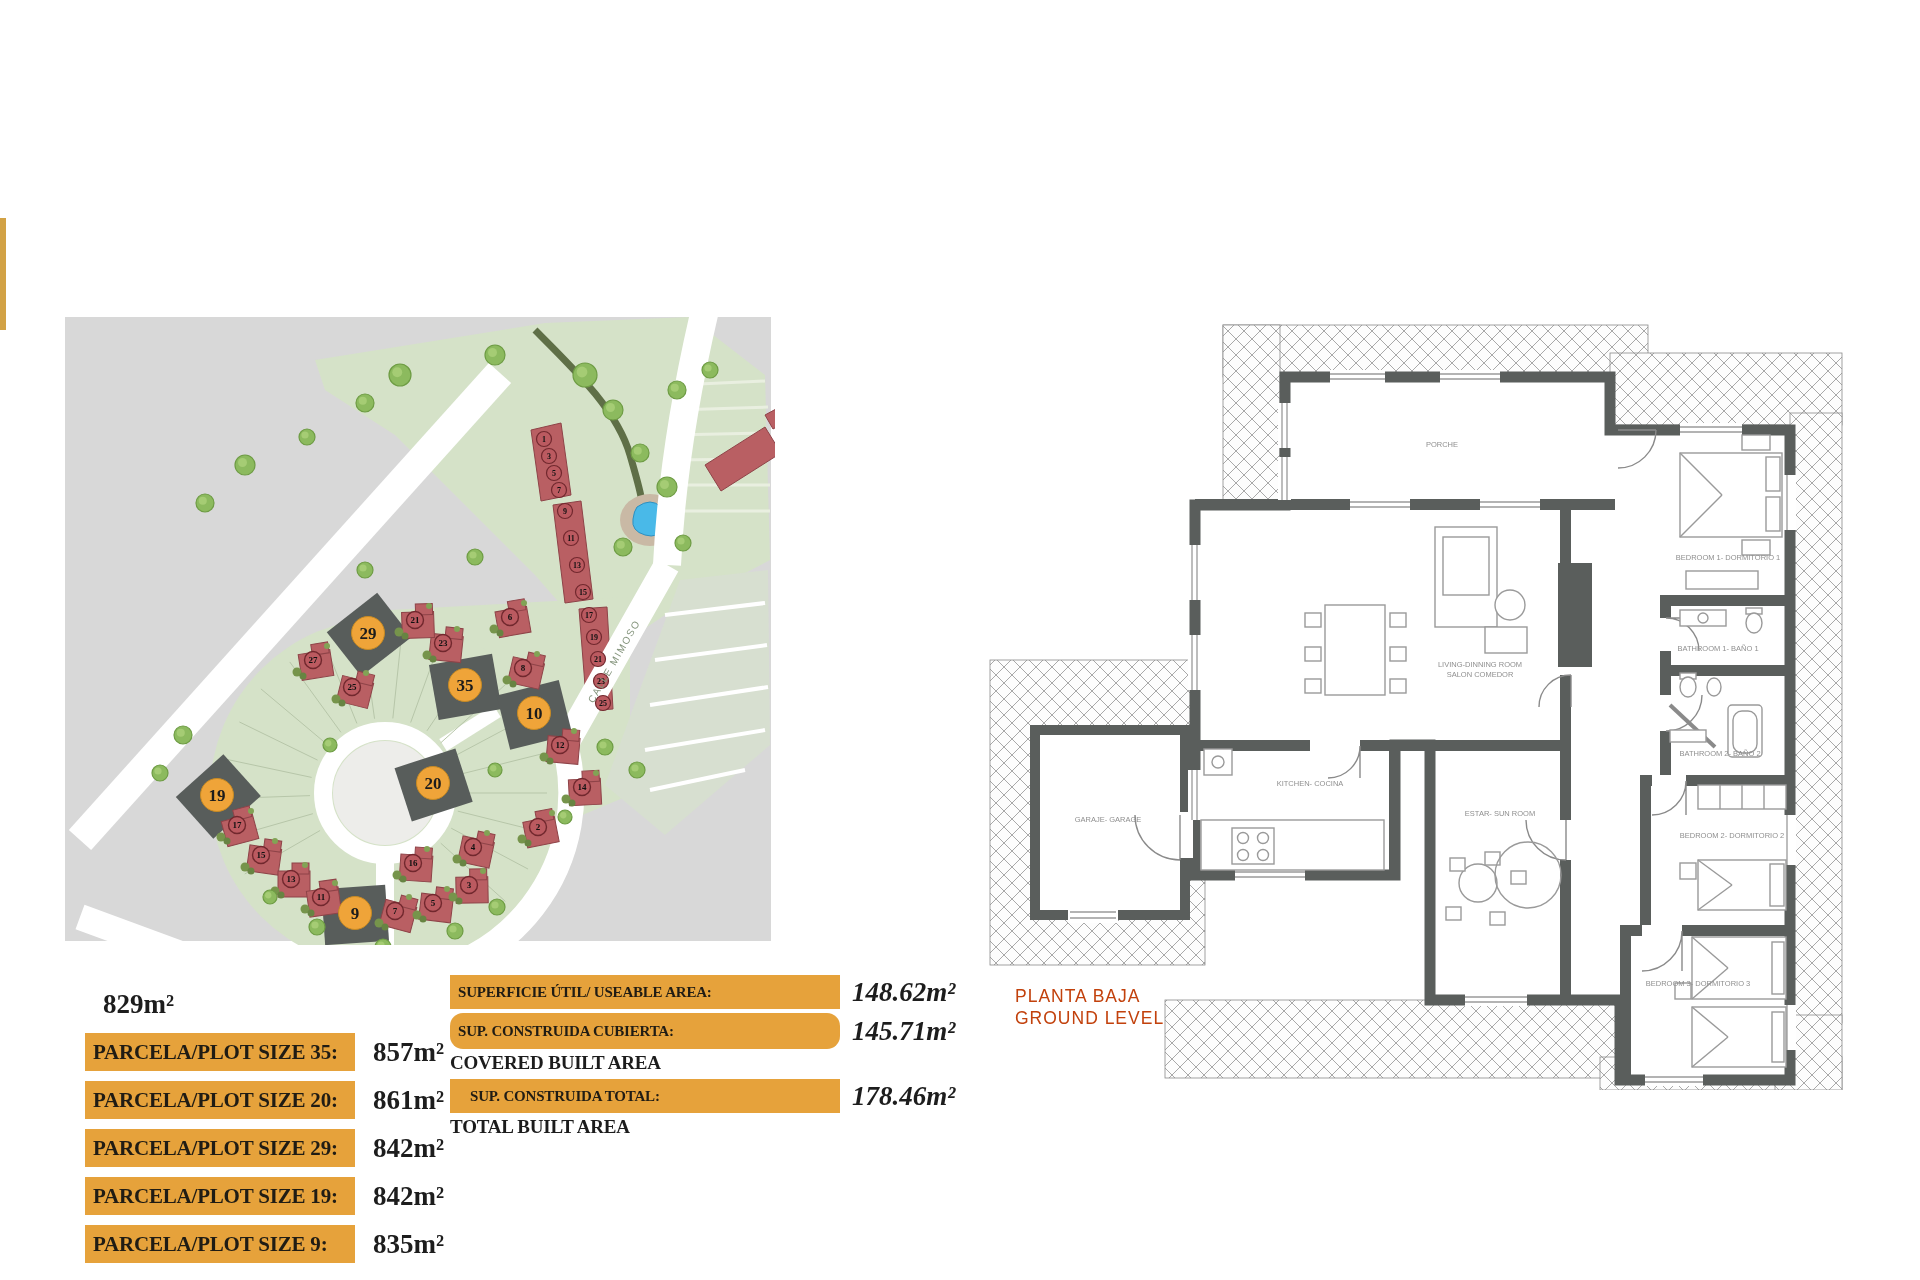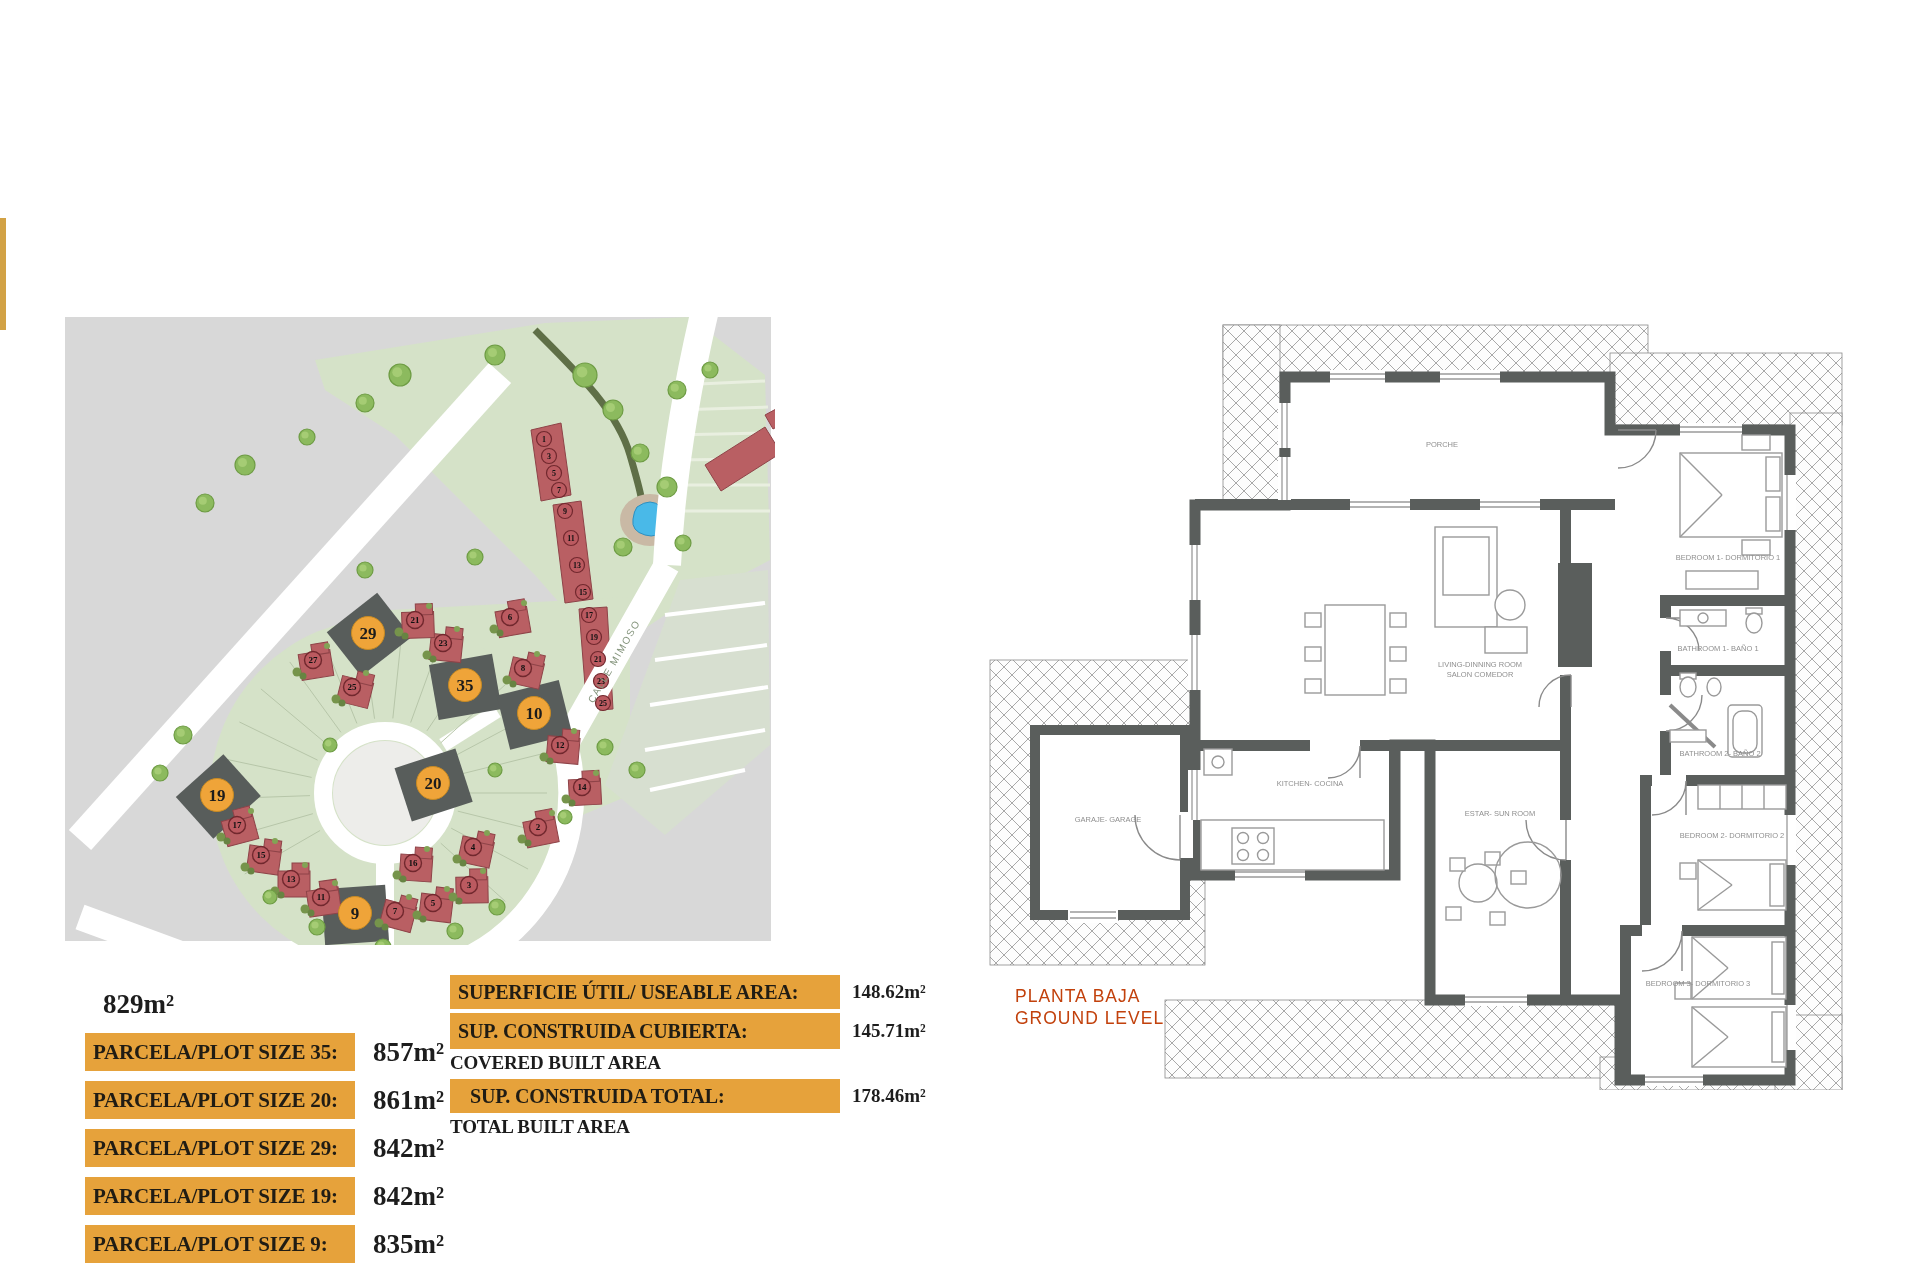--- a/index.html
+++ b/index.html
@@ -9,25 +9,25 @@
   
   #plot-rows{position:absolute;left:85px;top:985px;}
   .p-row{display:flex;align-items:center;margin-bottom:10px;height:38px;}
   .p-bar{width:270px;height:38px;background:#e6a23b;color:#201c14;font-weight:bold;
          font-size:21px;line-height:38px;padding-left:8px;box-sizing:border-box;
          white-space:nowrap;letter-spacing:-0.2px;}
   .p-val{margin-left:18px;font-weight:bold;font-size:27px;color:#1d1d1d;white-space:nowrap;}
   
   #area-rows{position:absolute;left:450px;top:975px;width:560px;height:200px;}
   .a-row{position:absolute;left:0;width:560px;}
-  .a-bar{width:390px;background:#e6a23b;color:#201c14;font-weight:bold;font-size:20px;
+  .a-bar{width:390px;background:#e6a23b;color:#201c14;font-weight:bold;font-size:15px;
          padding-left:8px;box-sizing:border-box;white-space:nowrap;letter-spacing:-0.2px;}
   .a-cap{font-weight:bold;font-size:19px;color:#1c1c1c;margin-top:3px;letter-spacing:-0.2px;}
-  .a-val{position:absolute;left:402px;top:0;font-weight:bold;font-size:19px;color:#1d1d1d;
-         white-space:nowrap;}
+  .a-val{position:absolute;left:402px;top:0;font-weight:bold;font-size:27px;color:#1d1d1d;
+         white-space:nowrap;font-style:italic;}
   
   #fp-title{position:absolute;left:1015px;top:985px;color:#c2410c;
             font-family:"Liberation Sans", sans-serif;font-size:17.5px;line-height:22px;
             letter-spacing:1px;}
   svg{position:absolute;}
   svg text{font-family:"Liberation Sans", sans-serif;}
   text.serifnum{font-family:"Liberation Serif", serif;}
   .roomlbl{fill:#8f8f8f;font-size:7.5px;text-anchor:middle;}
 </style>
 </head>
@@ -618,21 +618,21 @@
         <span class="p-val">835m²</span>
       </div>
     </div>
 
   <div id="area-rows">
       <div class="a-row" style="top: 0px;">
         <div class="a-bar" style="height: 34px; line-height: 34px;">SUPERFICIE ÚTIL/ USEABLE AREA:</div>
         <div class="a-val" style="line-height: 34px;">148.62m²</div>
       </div>
       <div class="a-row" style="top: 38px;">
-        <div class="a-bar" style="height: 36px; line-height: 36px;">SUP. CONSTRUIDA CUBIERTA:</div>
+        <div class="a-bar" style="height: 36px; line-height: 36px; border-radius: 13px;">SUP. CONSTRUIDA CUBIERTA:</div>
         <div class="a-cap">COVERED BUILT AREA</div>
         <div class="a-val" style="line-height: 36px;">145.71m²</div>
       </div>
       <div class="a-row" style="top: 104px;">
         <div class="a-bar" style="height: 34px; line-height: 34px; padding-left: 20px;">SUP. CONSTRUIDA TOTAL:</div>
         <div class="a-cap">TOTAL BUILT AREA</div>
         <div class="a-val" style="line-height: 34px;">178.46m²</div>
       </div>
     </div>
 

